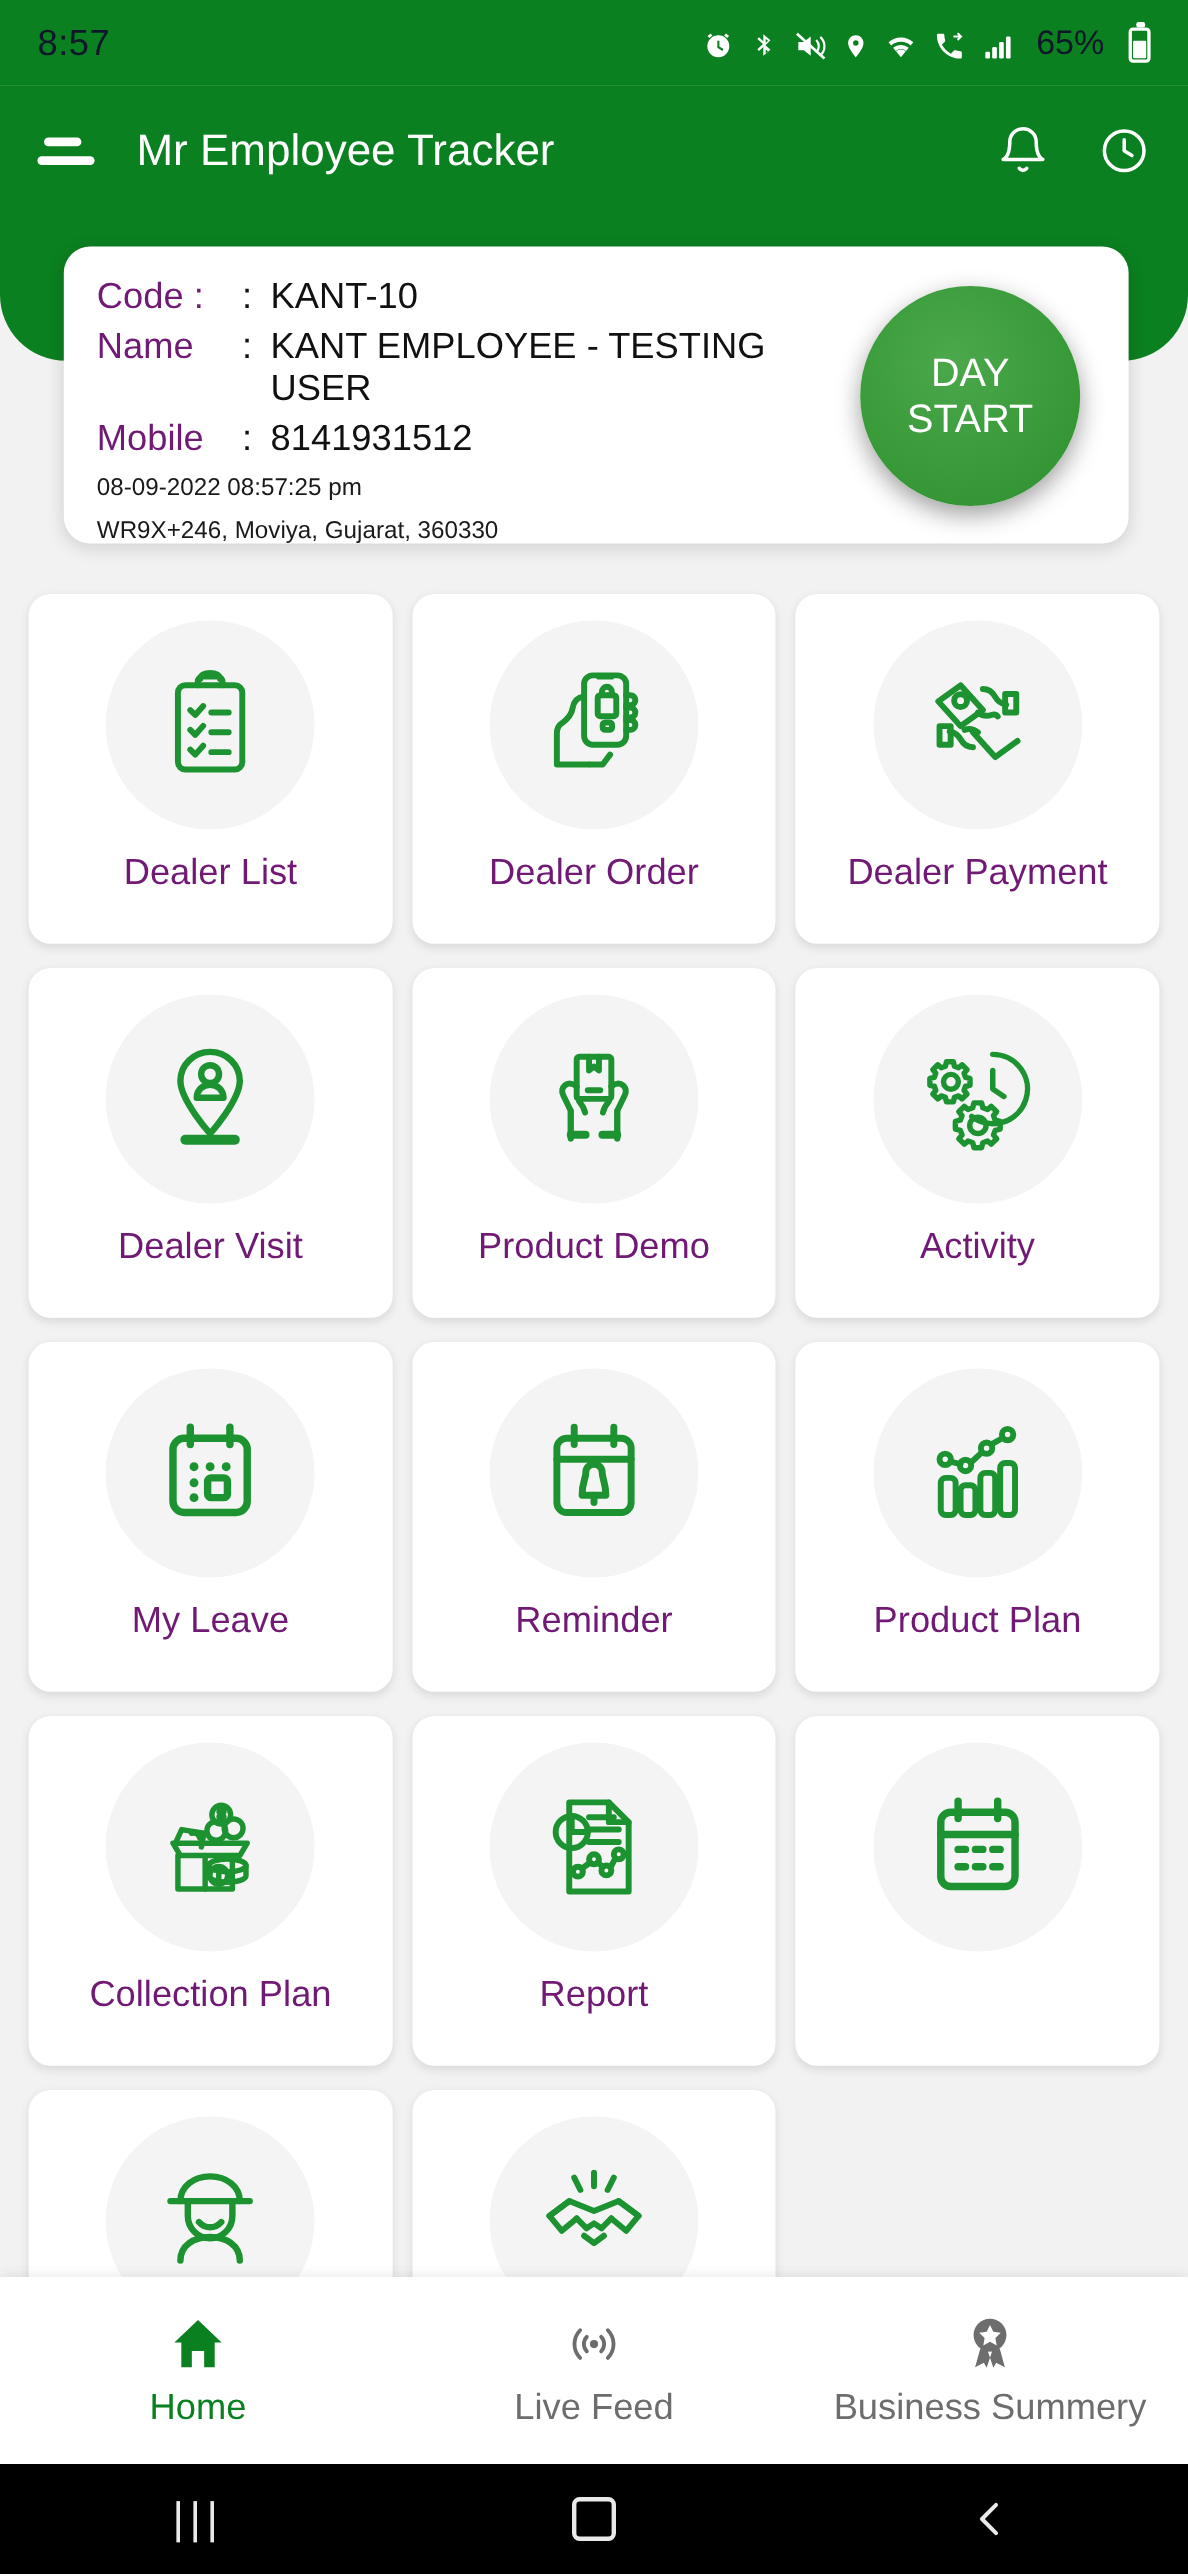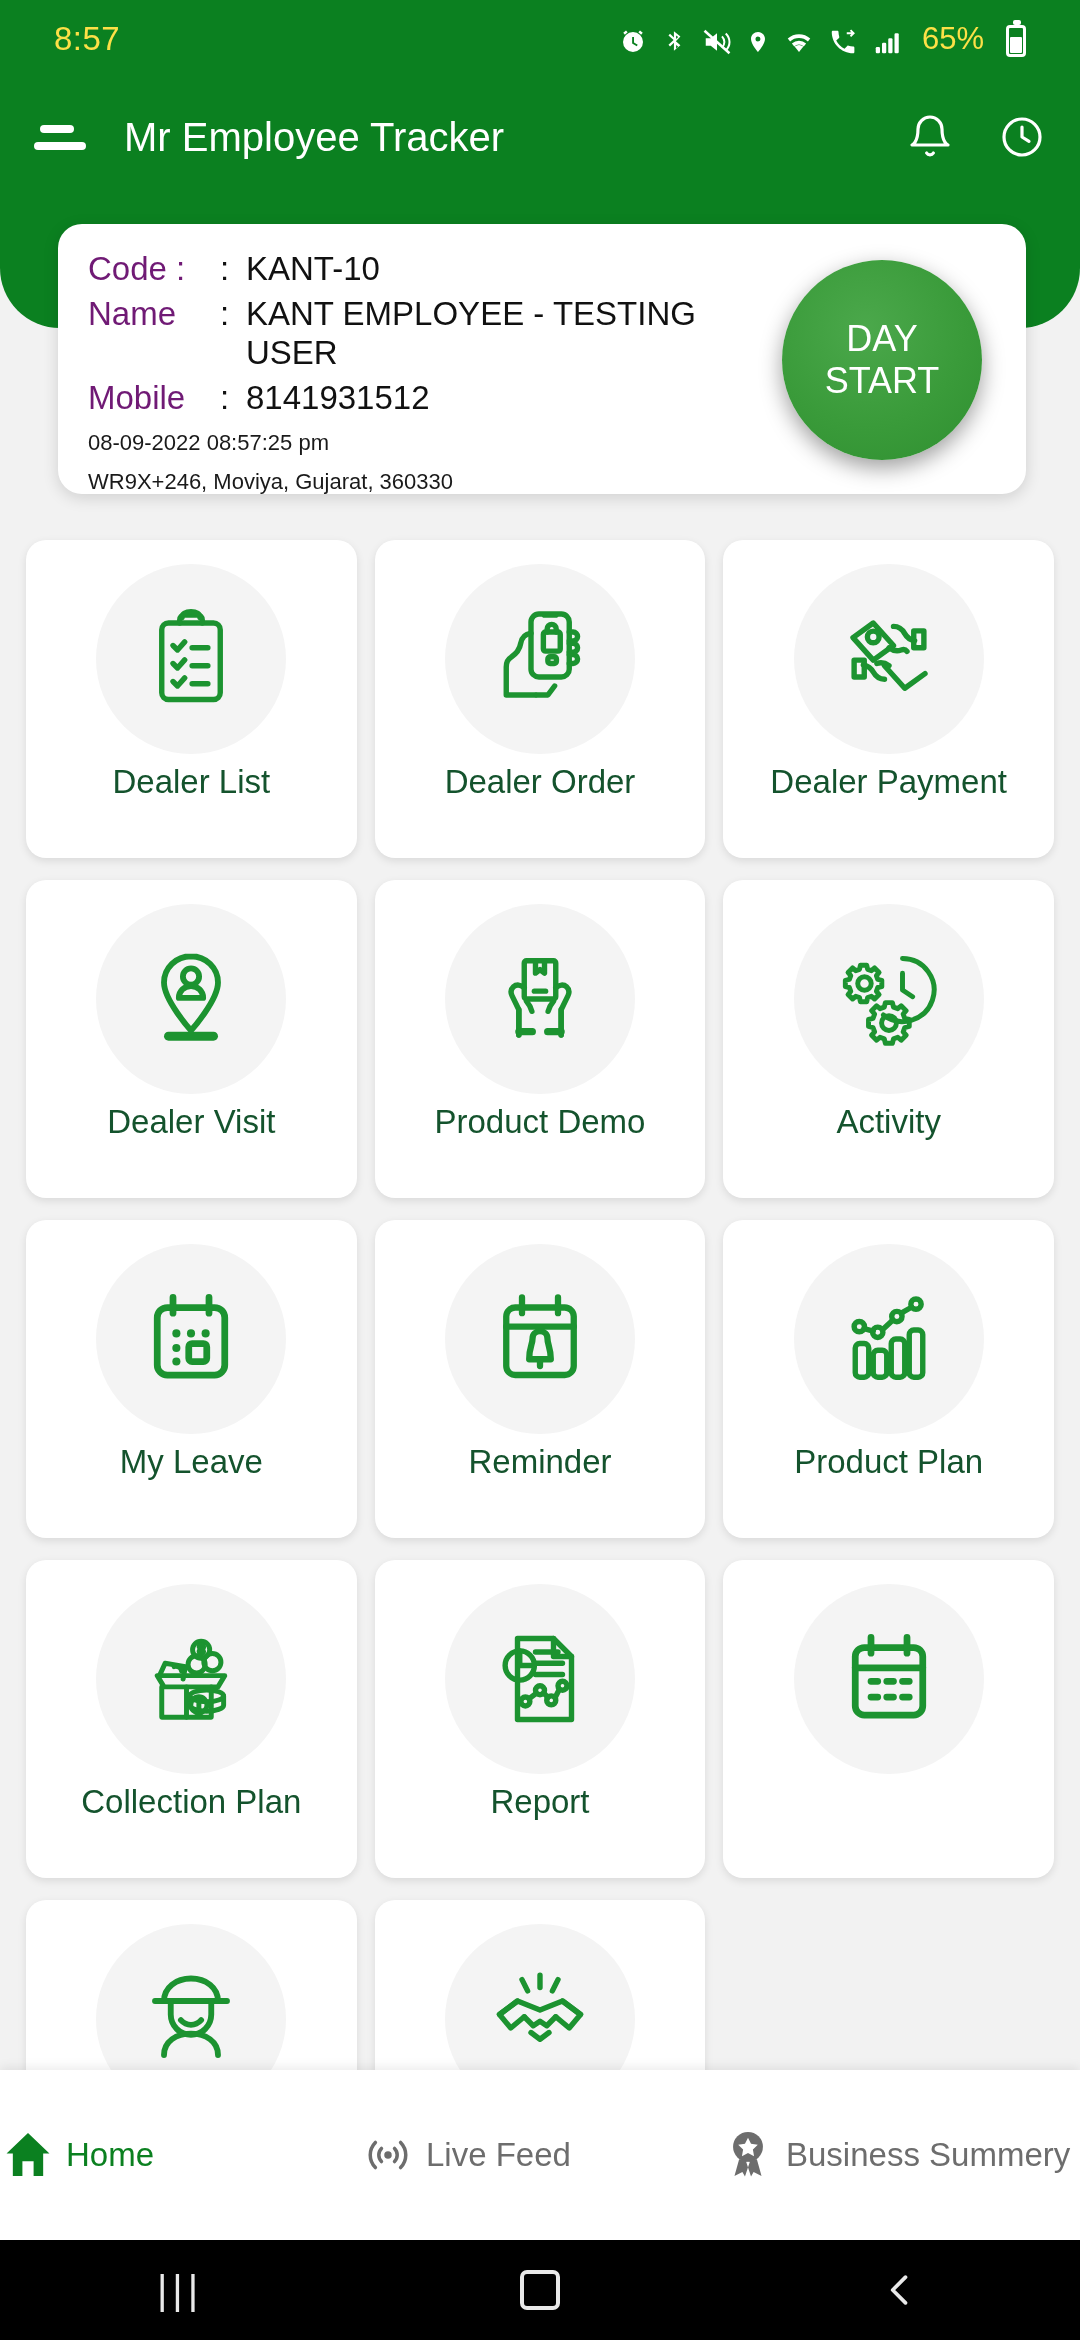--- a/index.html
+++ b/index.html
@@ -7,23 +7,23 @@
     width: 1080px; height: 2340px;
     font-family: "Liberation Sans", sans-serif;
     background: #f2f2f2;
     overflow: hidden;
   }
   .phone { position: relative; width: 1080px; height: 2340px; background: #f2f2f2; }
 
   
   .statusbar {
     position: absolute; top: 0; left: 0; width: 1080px; height: 78px;
-    background: #0b8020; color: #fde047;
+    background: #0b8020; color: #0f172a;
     display: flex; align-items: center; justify-content: space-between;
-    padding: 0 54px;
+    padding: 0 34px;
   }
   .status-time { font-size: 33px; letter-spacing: .5px; }
   .status-icons { display: flex; align-items: flex-end; gap: 14px; }
   .status-icons svg { display: block; }
   .batt-text { font-size: 31px; margin-left: 6px; }
   .batt-shell {
     width: 20px; height: 32px; border: 3px solid #fff; border-radius: 4px;
     position: relative; margin-left: 8px;
   }
   .batt-shell::before {
@@ -89,30 +89,30 @@
     box-shadow: 0 3px 9px rgba(0,0,0,.10);
     display: flex; flex-direction: column; align-items: center; justify-content: flex-start;
     padding-top: 24px; cursor: pointer;
   }
   .tile-icon-bg {
     width: 190px; height: 190px; border-radius: 50%;
     background: #f4f4f4;
     display: flex; align-items: center; justify-content: center;
   }
   .tile-icon-bg svg { display: block; }
-  .tile-label { font-size: 33px; color: #14532d; margin-top: 9px; text-align: right; }
+  .tile-label { font-size: 33px; color: #701a75; margin-top: 20px; text-align: right; }
 
   
   .bottomnav {
     position: absolute; bottom: 100px; left: 0; width: 1080px; height: 170px;
     background: #fff; display: flex; align-items: center;
     box-shadow: 0 -3px 10px rgba(0,0,0,.08);
   }
   .nav-item {
-    flex: 1; display: flex; flex-direction: row; align-items: center; gap: 10px;
+    flex: 1; display: flex; flex-direction: column; align-items: center; gap: 10px;
     cursor: pointer;
   }
   .nav-item svg { display: block; }
   .nav-label { font-size: 33px; color: #6d6d6d; }
   .nav-item.active .nav-label { color: #0b8020; }
 
   
   .sysnav {
     position: absolute; bottom: 0; left: 0; width: 1080px; height: 100px;
     background: #000; display: flex; align-items: center;

